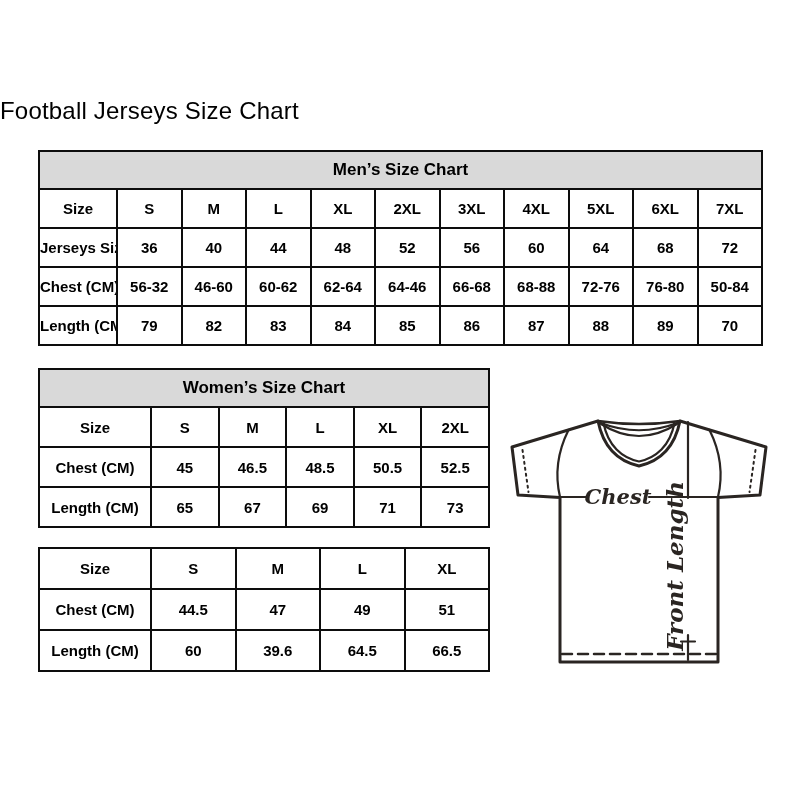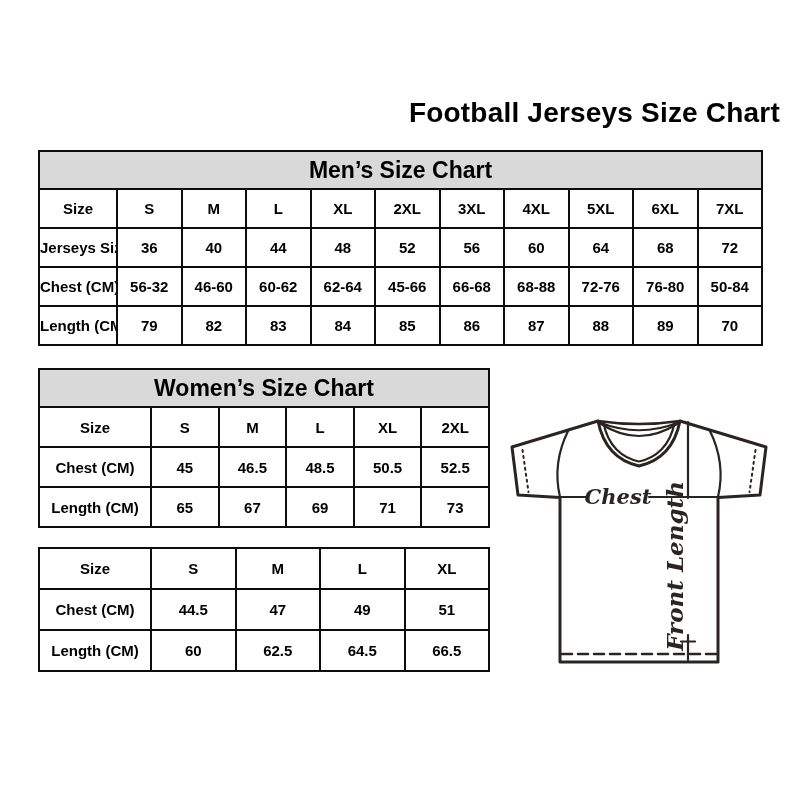--- a/index.html
+++ b/index.html
@@ -1,33 +1,33 @@
 <!DOCTYPE html>
 <html><head>
 <meta charset="utf-8">
 <style>
   html,body{margin:0;padding:0;}
   body{
     width:800px;height:800px;position:relative;background:#ffffff;
     font-family:"Liberation Sans", sans-serif;color:#000;overflow:hidden;
   }
   #page-title{
-    position:absolute;top:97px;left:0;width:780px;text-align:right;
-    font-size:28px;font-weight:700;letter-spacing:0.2px;
+    position:absolute;top:97px;left:0;width:780px;text-align:left;
+    font-size:24px;font-weight:400;letter-spacing:0.2px;
   }
   table.size-table{
     position:absolute;border-collapse:collapse;table-layout:fixed;background:#fff;
     border:2px solid #0d0d0d;
   }
   table.size-table td{
     border:2px solid #0d0d0d;text-align:center;vertical-align:middle;
     font-weight:700;font-size:15px;color:#000;padding:0;overflow:hidden;white-space:nowrap;
   }
   table.size-table td.title-cell{
-    background:#d9d9d9;font-size:23px;
+    background:#d9d9d9;font-size:17px;
   }
   tr.title-row{height:38px;}
   #men{left:38px;top:150px;width:725px;}
   #men tr.data{height:39px;}
   #women{left:38px;top:368px;width:452px;}
   #women tr.data{height:40px;}
   #youth{left:38px;top:547px;width:452px;}
   #youth tr.data{height:41px;}
   #jersey{position:absolute;left:495px;top:406px;width:278px;height:264px;}
 </style>
@@ -79,21 +79,21 @@
     <td>64</td>
     <td>68</td>
     <td>72</td>
   </tr>
   <tr class="data">
     <td>Chest (CM)</td>
     <td>56-32</td>
     <td>46-60</td>
     <td>60-62</td>
     <td>62-64</td>
-    <td>45-66</td>
+    <td>64-46</td>
     <td>66-68</td>
     <td>68-88</td>
     <td>72-76</td>
     <td>76-80</td>
     <td>50-84</td>
   </tr>
   <tr class="data">
     <td>Length (CM)</td>
     <td>79</td>
     <td>82</td>
@@ -168,21 +168,21 @@
   <tr class="data">
     <td>Chest (CM)</td>
     <td>44.5</td>
     <td>47</td>
     <td>49</td>
     <td>51</td>
   </tr>
   <tr class="data">
     <td>Length (CM)</td>
     <td>60</td>
-    <td>62.5</td>
+    <td>39.6</td>
     <td>64.5</td>
     <td>66.5</td>
   </tr>
 </tbody>
   </table>
 
 <svg id="jersey" viewBox="0 0 278 264" xmlns="http://www.w3.org/2000/svg">
   <g stroke="#2a2522" fill="none" stroke-linejoin="round" stroke-linecap="round">
 
     <path fill="#ffffff" stroke-width="3" d="M103 15 L17 41 L23 89 L65 91.5 L65 256 L223 256 L223 91.5 L265 89 L271 41 L185 15

